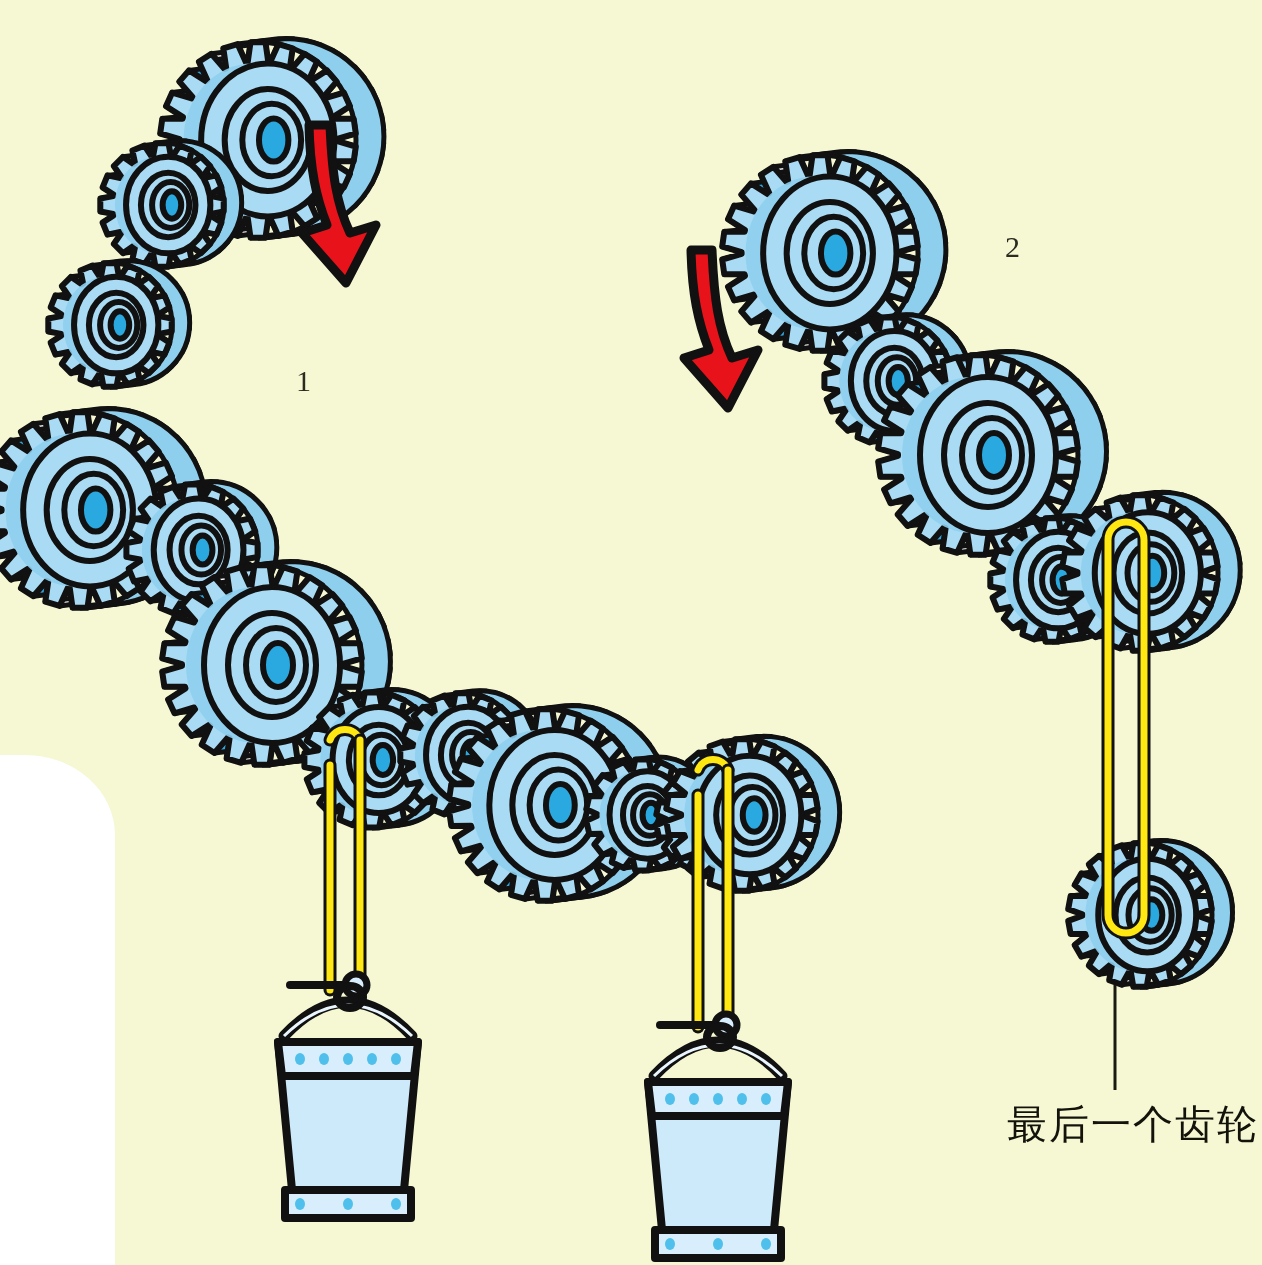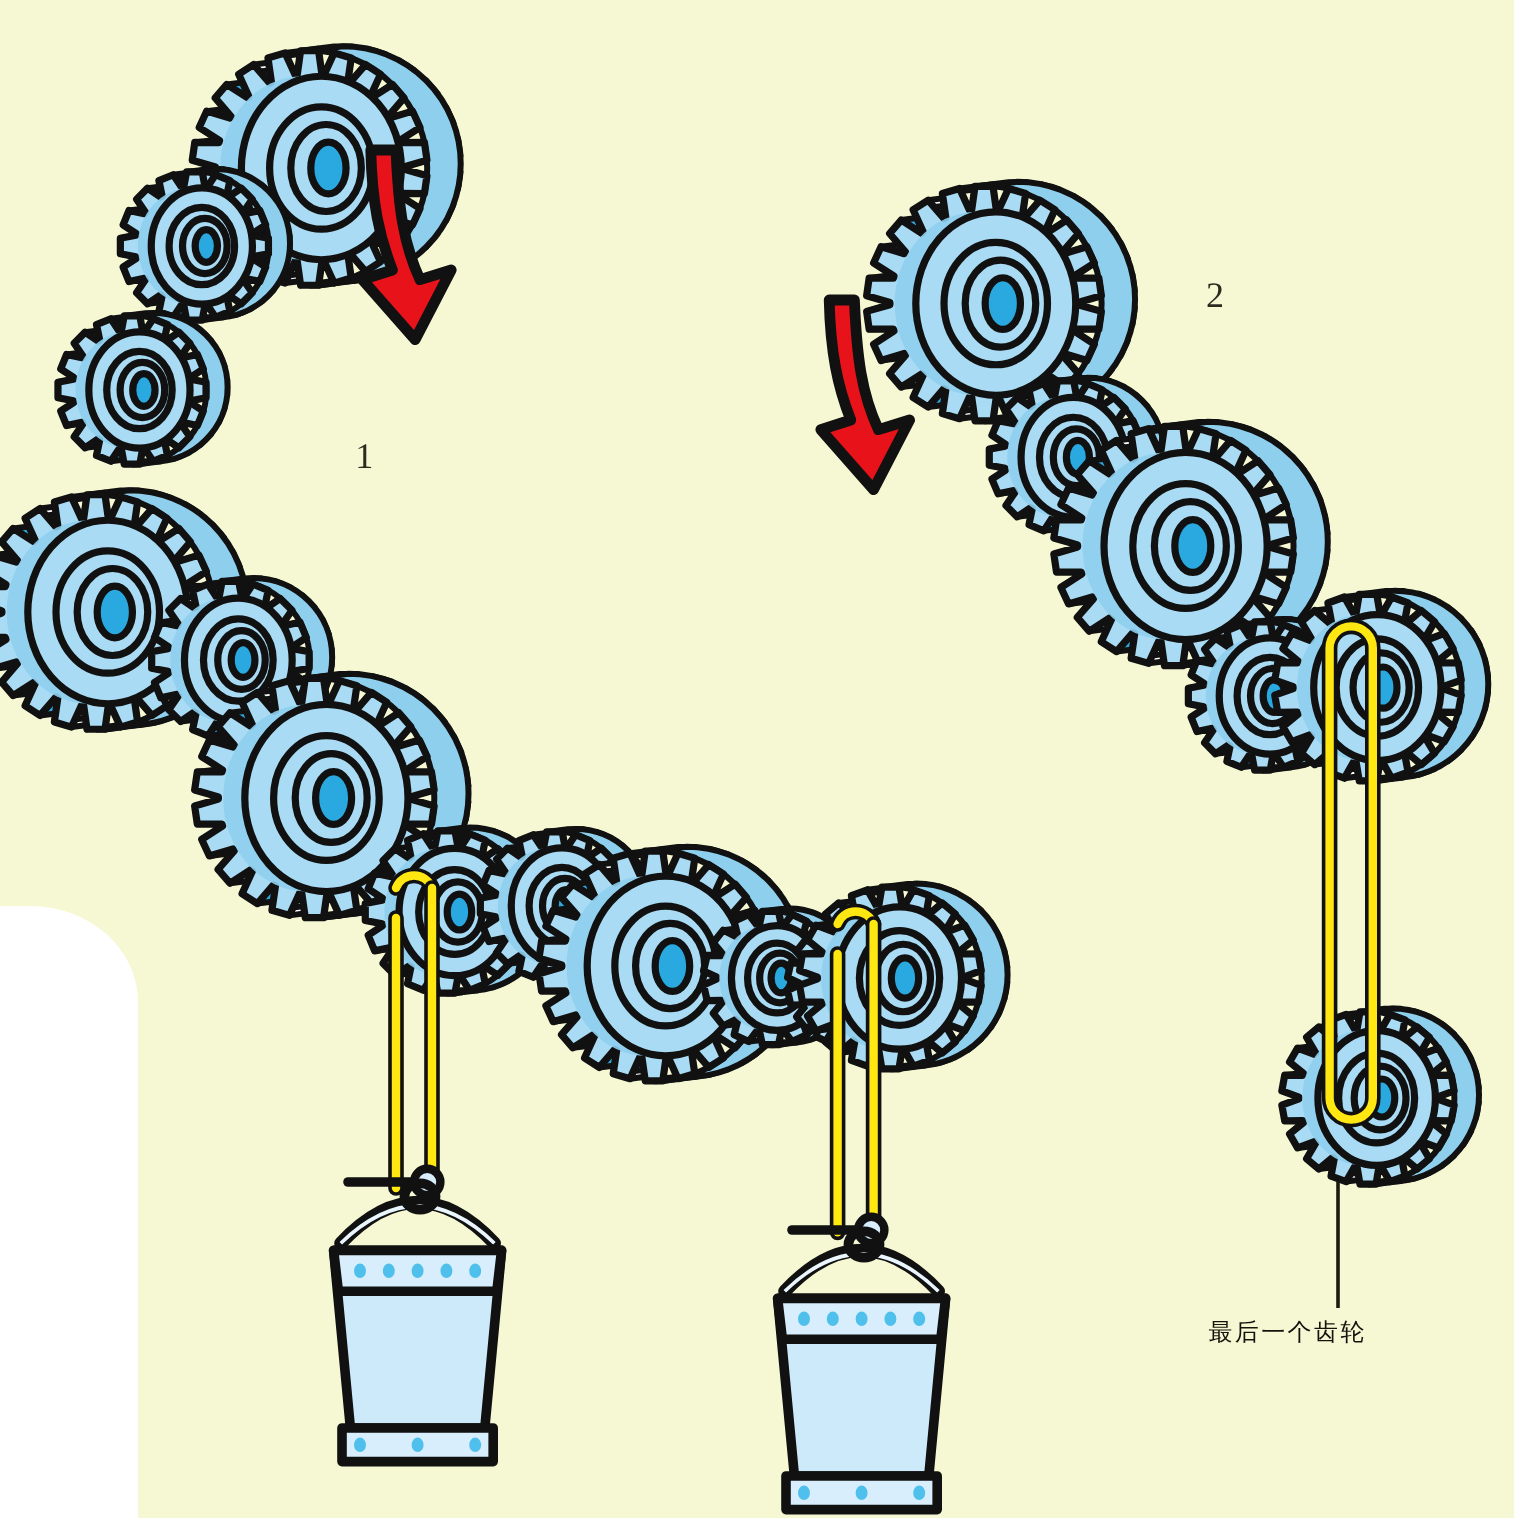--- a/index.html
+++ b/index.html
@@ -40,21 +40,21 @@
     color: #2b2b20;
     user-select: none;
   }
   #label-1 { left: 296px; top: 364px; }
   #label-2 { left: 1005px; top: 230px; }
   #caption-last-gear {
     position: absolute;
     left: 1007px;
     top: 1097px;
     font-family: "DejaVu Serif", serif;
-    font-size: 20px;
+    font-size: 40px;
     letter-spacing: 2px;
     color: #13130c;
     white-space: nowrap;
     user-select: none;
   }
 </style>
 </head>
 <body>
 
 <div id="stage">

